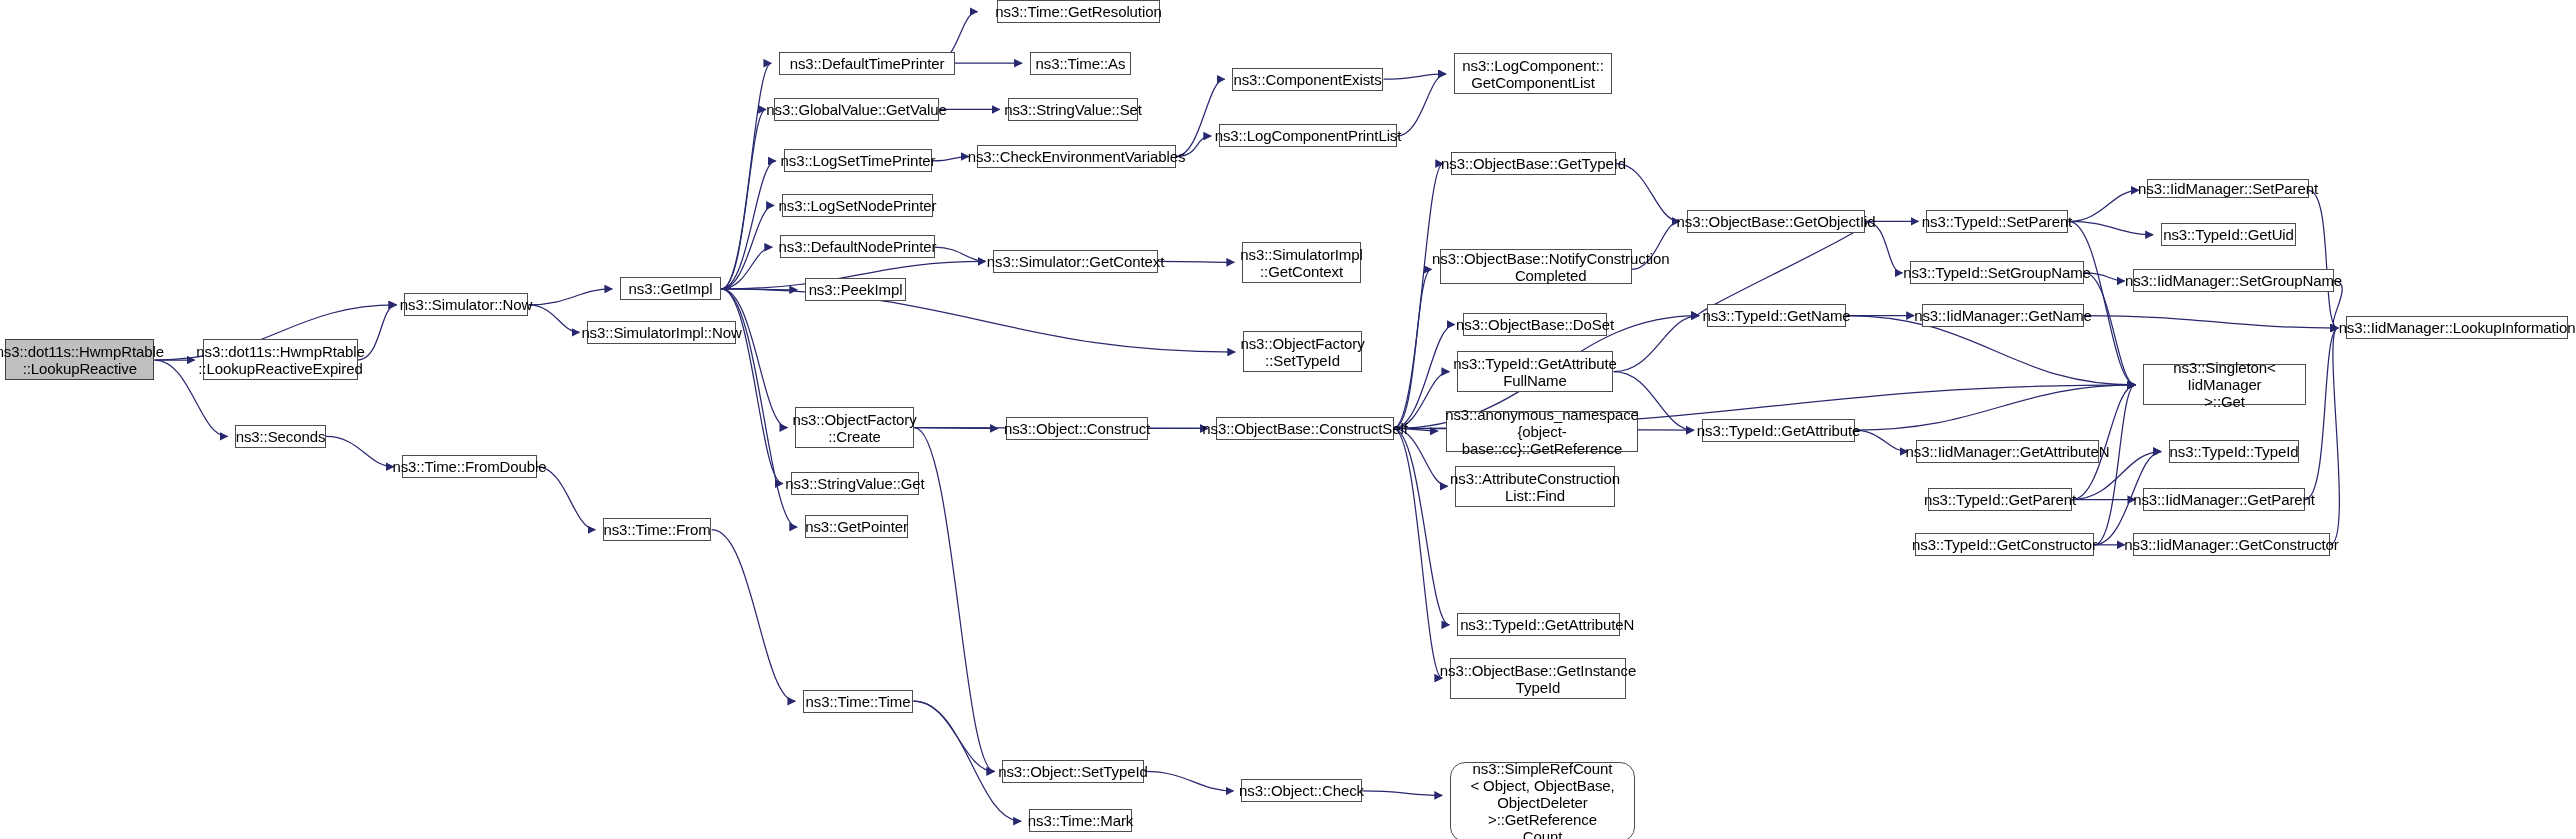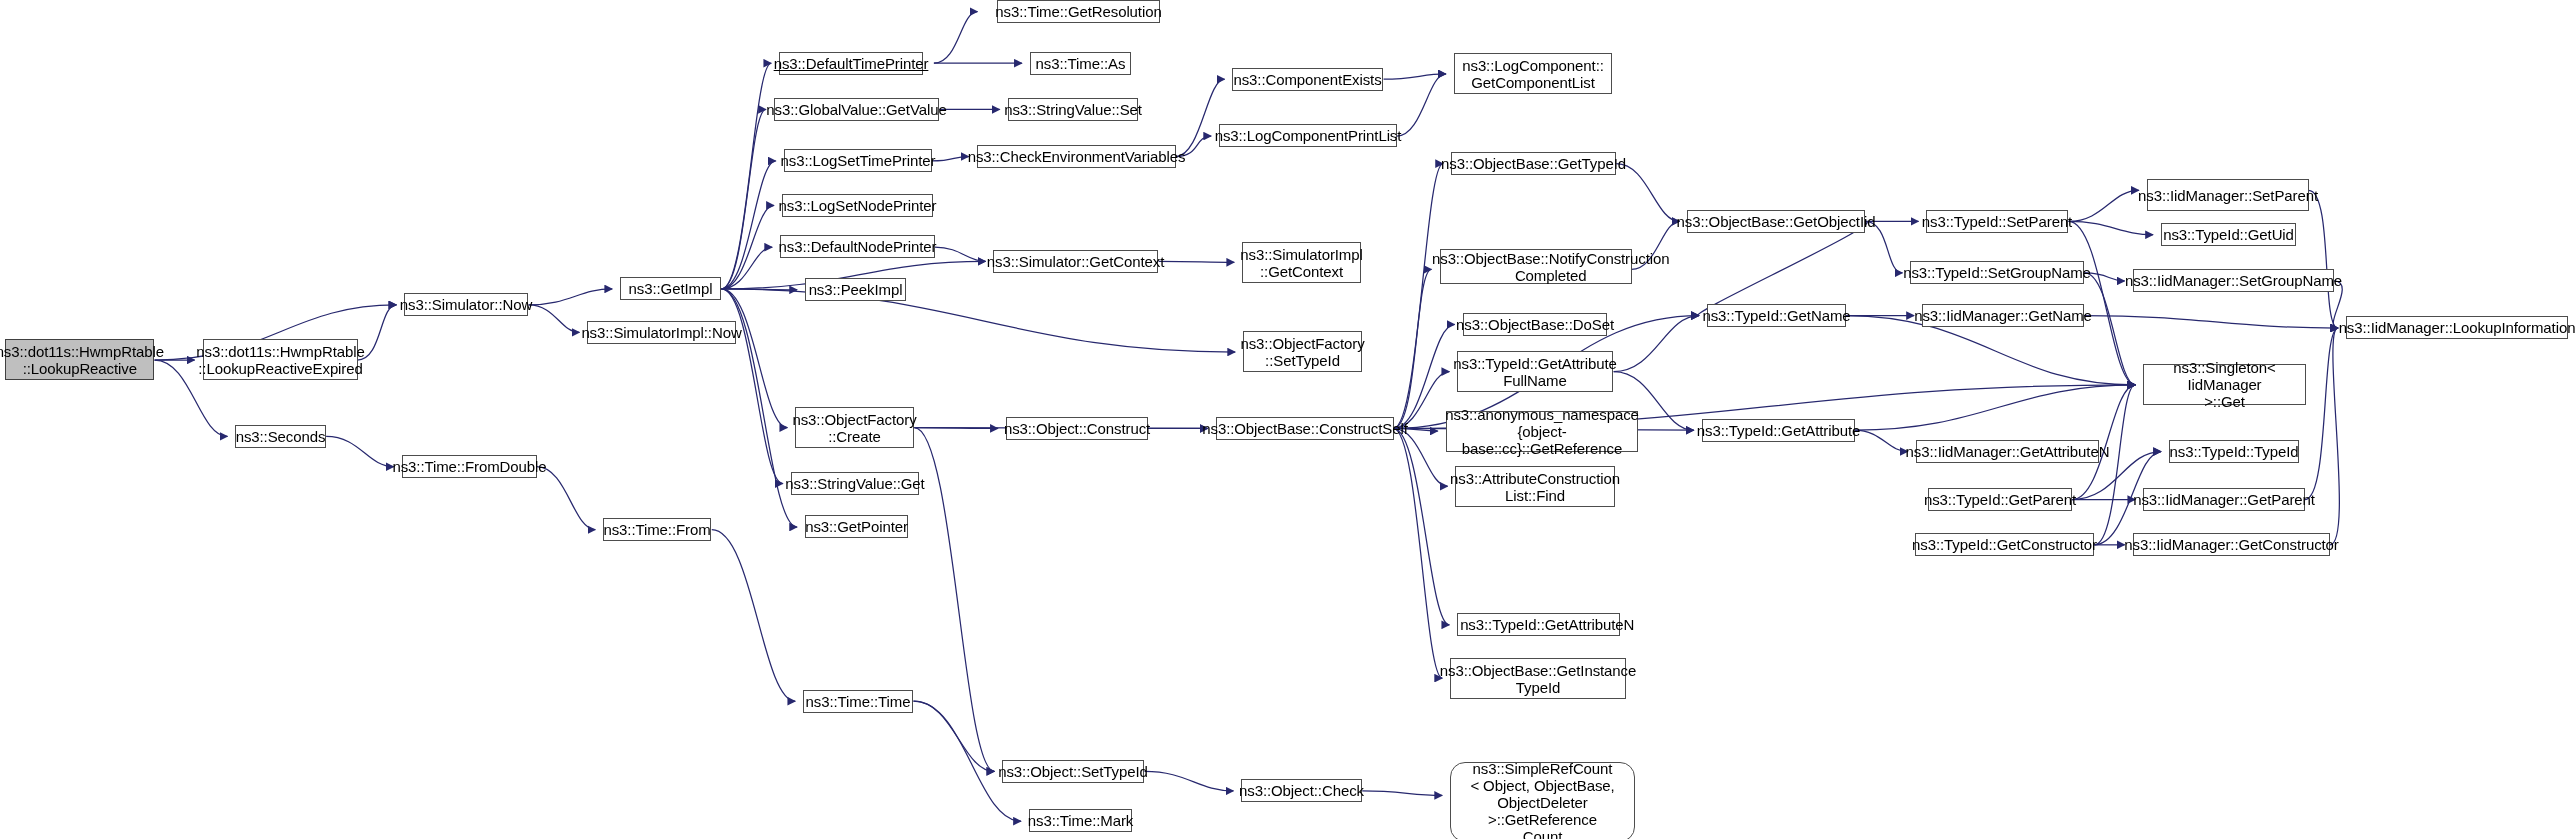--- a/index.html
+++ b/index.html
@@ -122,21 +122,21 @@
       <div class="node current" style="left: 5.3px; top: 339px; width: 149px; height: 41px;">ns3::dot11s::HwmpRtable
 ::LookupReactive</div>
       <div class="node" style="left: 203px; top: 339px; width: 155px; height: 41px;">ns3::dot11s::HwmpRtable
 ::LookupReactiveExpired</div>
       <div class="node" style="left: 235px; top: 425px; width: 91px; height: 23px;">ns3::Seconds</div>
       <div class="node" style="left: 404px; top: 293px; width: 124px; height: 23px;">ns3::Simulator::Now</div>
       <div class="node" style="left: 402px; top: 455px; width: 135px; height: 23px;">ns3::Time::FromDouble</div>
       <div class="node" style="left: 603px; top: 518px; width: 108px; height: 23px;">ns3::Time::From</div>
       <div class="node" style="left: 620px; top: 277px; width: 101px; height: 23px;">ns3::GetImpl</div>
       <div class="node" style="left: 587px; top: 321px; width: 149px; height: 23px;">ns3::SimulatorImpl::Now</div>
-      <div class="node" style="left: 779px; top: 52px; width: 144px; height: 23px; text-decoration: underline;">ns3::DefaultTimePrinter</div>
+      <div class="node" style="left: 779px; top: 52px; width: 176px; height: 23px;">ns3::DefaultTimePrinter</div>
       <div class="node" style="left: 774px; top: 98px; width: 165px; height: 23px;">ns3::GlobalValue::GetValue</div>
       <div class="node" style="left: 784px; top: 149px; width: 148px; height: 23px;">ns3::LogSetTimePrinter</div>
       <div class="node" style="left: 782px; top: 194px; width: 151px; height: 23px;">ns3::LogSetNodePrinter</div>
       <div class="node" style="left: 780px; top: 235px; width: 155px; height: 23px;">ns3::DefaultNodePrinter</div>
       <div class="node" style="left: 805px; top: 278px; width: 101px; height: 23px;">ns3::PeekImpl</div>
       <div class="node" style="left: 795px; top: 407px; width: 119px; height: 41px;">ns3::ObjectFactory
 ::Create</div>
       <div class="node" style="left: 791px; top: 472px; width: 128px; height: 23px;">ns3::StringValue::Get</div>
       <div class="node" style="left: 805px; top: 515px; width: 103px; height: 23px;">ns3::GetPointer</div>
       <div class="node" style="left: 803px; top: 690px; width: 110px; height: 23px;">ns3::Time::Time</div>
@@ -177,21 +177,21 @@
 Count</div>
       <div class="node" style="left: 1687px; top: 210px; width: 178px; height: 23px;">ns3::ObjectBase::GetObjectIid</div>
       <div class="node" style="left: 1707px; top: 304px; width: 139px; height: 23px;">ns3::TypeId::GetName</div>
       <div class="node" style="left: 1702px; top: 419px; width: 153px; height: 23px;">ns3::TypeId::GetAttribute</div>
       <div class="node" style="left: 1926px; top: 210px; width: 142px; height: 23px;">ns3::TypeId::SetParent</div>
       <div class="node" style="left: 1910px; top: 261px; width: 174px; height: 23px;">ns3::TypeId::SetGroupName</div>
       <div class="node" style="left: 1922px; top: 304px; width: 162px; height: 23px;">ns3::IidManager::GetName</div>
       <div class="node" style="left: 1916px; top: 440px; width: 183px; height: 23px;">ns3::IidManager::GetAttributeN</div>
       <div class="node" style="left: 1928px; top: 488px; width: 144px; height: 23px;">ns3::TypeId::GetParent</div>
       <div class="node" style="left: 1915px; top: 533px; width: 179px; height: 23px;">ns3::TypeId::GetConstructor</div>
-      <div class="node" style="left: 2147px; top: 179px; width: 162px; height: 32px;">ns3::IidManager::SetParent</div>
+      <div class="node" style="left: 2147px; top: 179px; width: 162px; height: 19px;">ns3::IidManager::SetParent</div>
       <div class="node" style="left: 2161px; top: 223px; width: 135px; height: 23px;">ns3::TypeId::GetUid</div>
       <div class="node" style="left: 2133px; top: 269px; width: 201px; height: 23px;">ns3::IidManager::SetGroupName</div>
       <div class="node" style="left: 2143px; top: 364px; width: 163px; height: 41px;">ns3::Singleton&lt; IidManager
 &gt;::Get</div>
       <div class="node" style="left: 2169px; top: 440px; width: 130px; height: 23px;">ns3::TypeId::TypeId</div>
       <div class="node" style="left: 2143px; top: 488px; width: 162px; height: 23px;">ns3::IidManager::GetParent</div>
       <div class="node" style="left: 2133px; top: 533px; width: 197px; height: 23px;">ns3::IidManager::GetConstructor</div>
       <div class="node" style="left: 2346px; top: 316px; width: 222px; height: 23px;">ns3::IidManager::LookupInformation</div>
     </div>
 </div>

